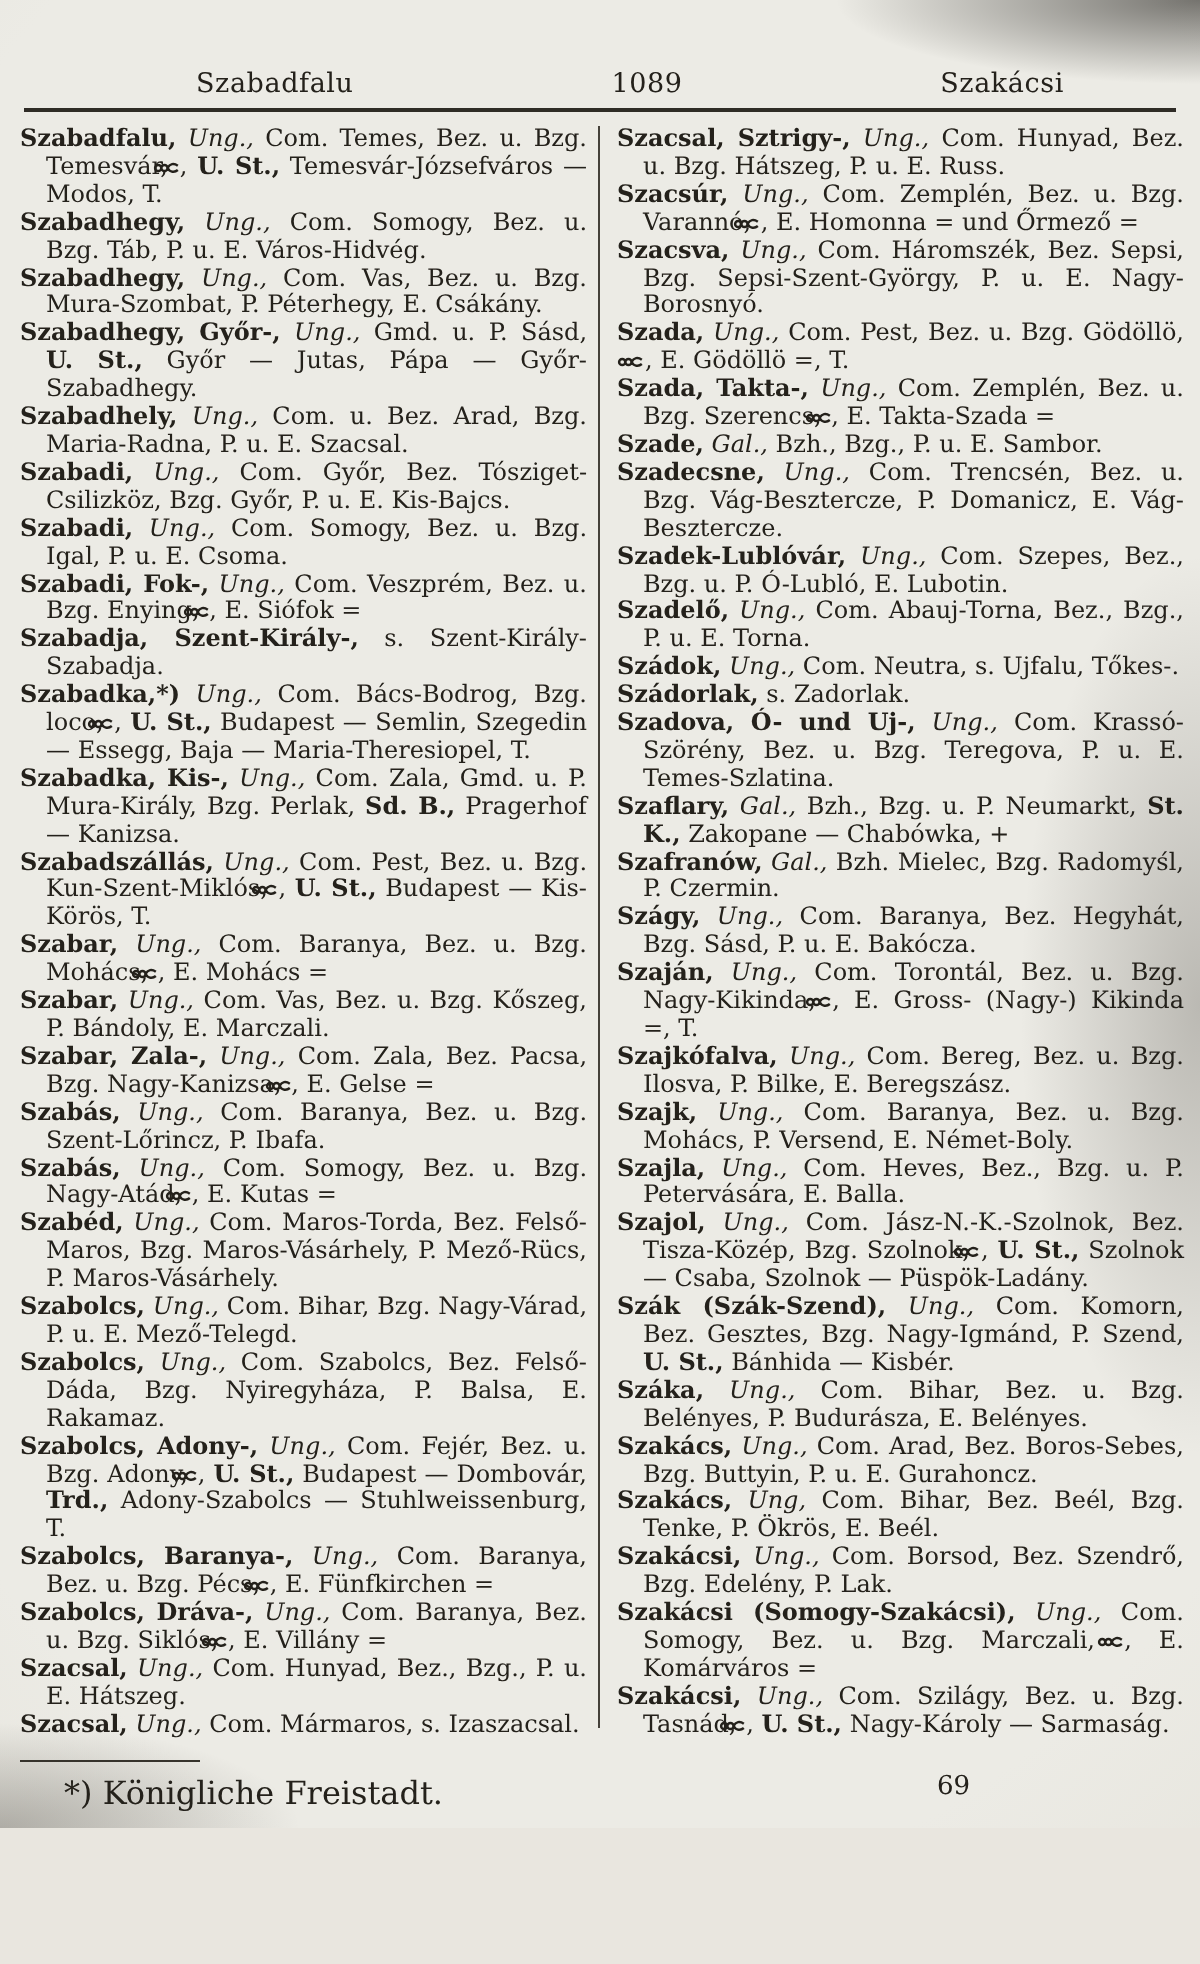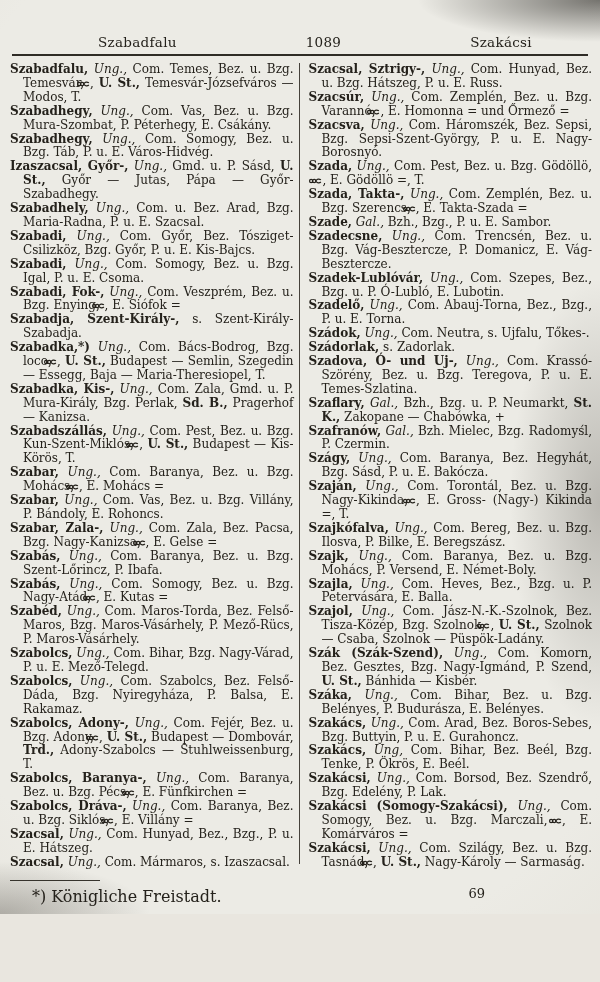--- a/index.html
+++ b/index.html
@@ -54,41 +54,41 @@
     <span>Szakácsi</span>
   </div>
   <div class="header-rule"></div>
 
   <div class="columns">
     <div class="col col-left">
       <div>
           <p class="entry"><span class="b">Szabadfalu,</span><span class="i"> Ung.,</span><span class="p"> Com. Temes, Bez. u. Bzg. Temesvár, </span><span class="horn"><svg viewBox="0 0 18 9" width="14" height="8" aria-hidden="true">
                 <path d="M2 4.5 a2 2 0 1 0 4 0 a2 2 0 1 0 -4 0 M6 4.5 a2 2 0 1 0 4 0 a2 2 0 1 0 -4 0 M10 4.5 C11.5 7.3 14.5 7.6 16.6 5.8 M10 4.5 C11.5 1.7 14 1.2 16.6 3" fill="none" stroke="#24211b" stroke-width="1.6"></path>
               </svg></span><span class="p">, </span><span class="b">U. St.,</span><span class="p"> Temesvár-Józsefváros — Modos, T.</span></p>
+          <p class="entry"><span class="b">Szabadhegy,</span><span class="i"> Ung.,</span><span class="p"> Com. Somogy, Bez. u. Bzg. Táb, P. u. E. Város-Hidvég.</span></p>
           <p class="entry"><span class="b">Szabadhegy,</span><span class="i"> Ung.,</span><span class="p"> Com. Vas, Bez. u. Bzg. Mura-Szombat, P. Péterhegy, E. Csákány.</span></p>
-          <p class="entry"><span class="b">Szabadhegy,</span><span class="i"> Ung.,</span><span class="p"> Com. Somogy, Bez. u. Bzg. Táb, P. u. E. Város-Hidvég.</span></p>
-          <p class="entry"><span class="b">Izaszacsal, Győr-,</span><span class="i"> Ung.,</span><span class="p"> Gmd. u. P. Sásd, </span><span class="b">U. St.,</span><span class="p"> Győr — Jutas, Pápa — Győr-Szabadhegy.</span></p>
+          <p class="entry"><span class="b">Szabadhegy, Győr-,</span><span class="i"> Ung.,</span><span class="p"> Gmd. u. P. Sásd, </span><span class="b">U. St.,</span><span class="p"> Győr — Jutas, Pápa — Győr-Szabadhegy.</span></p>
           <p class="entry"><span class="b">Szabadhely,</span><span class="i"> Ung.,</span><span class="p"> Com. u. Bez. Arad, Bzg. Maria-Radna, P. u. E. Szacsal.</span></p>
           <p class="entry"><span class="b">Szabadi,</span><span class="i"> Ung.,</span><span class="p"> Com. Győr, Bez. Tósziget-Csilizköz, Bzg. Győr, P. u. E. Kis-Bajcs.</span></p>
           <p class="entry"><span class="b">Szabadi,</span><span class="i"> Ung.,</span><span class="p"> Com. Somogy, Bez. u. Bzg. Igal, P. u. E. Csoma.</span></p>
           <p class="entry"><span class="b">Szabadi, Fok-,</span><span class="i"> Ung.,</span><span class="p"> Com. Veszprém, Bez. u. Bzg. Enying, </span><span class="horn"><svg viewBox="0 0 18 9" width="14" height="8" aria-hidden="true">
                 <path d="M2 4.5 a2 2 0 1 0 4 0 a2 2 0 1 0 -4 0 M6 4.5 a2 2 0 1 0 4 0 a2 2 0 1 0 -4 0 M10 4.5 C11.5 7.3 14.5 7.6 16.6 5.8 M10 4.5 C11.5 1.7 14 1.2 16.6 3" fill="none" stroke="#24211b" stroke-width="1.6"></path>
               </svg></span><span class="p">, E. Siófok =</span></p>
           <p class="entry"><span class="b">Szabadja, Szent-Király-,</span><span class="p"> s. Szent-Király-Szabadja.</span></p>
           <p class="entry"><span class="b">Szabadka,*)</span><span class="i"> Ung.,</span><span class="p"> Com. Bács-Bodrog, Bzg. loco, </span><span class="horn"><svg viewBox="0 0 18 9" width="14" height="8" aria-hidden="true">
                 <path d="M2 4.5 a2 2 0 1 0 4 0 a2 2 0 1 0 -4 0 M6 4.5 a2 2 0 1 0 4 0 a2 2 0 1 0 -4 0 M10 4.5 C11.5 7.3 14.5 7.6 16.6 5.8 M10 4.5 C11.5 1.7 14 1.2 16.6 3" fill="none" stroke="#24211b" stroke-width="1.6"></path>
               </svg></span><span class="p">, </span><span class="b">U. St.,</span><span class="p"> Budapest — Semlin, Szegedin — Essegg, Baja — Maria-Theresiopel, T.</span></p>
           <p class="entry"><span class="b">Szabadka, Kis-,</span><span class="i"> Ung.,</span><span class="p"> Com. Zala, Gmd. u. P. Mura-Király, Bzg. Perlak, </span><span class="b">Sd. B.,</span><span class="p"> Pragerhof — Kanizsa.</span></p>
           <p class="entry"><span class="b">Szabadszállás,</span><span class="i"> Ung.,</span><span class="p"> Com. Pest, Bez. u. Bzg. Kun-Szent-Miklós, </span><span class="horn"><svg viewBox="0 0 18 9" width="14" height="8" aria-hidden="true">
                 <path d="M2 4.5 a2 2 0 1 0 4 0 a2 2 0 1 0 -4 0 M6 4.5 a2 2 0 1 0 4 0 a2 2 0 1 0 -4 0 M10 4.5 C11.5 7.3 14.5 7.6 16.6 5.8 M10 4.5 C11.5 1.7 14 1.2 16.6 3" fill="none" stroke="#24211b" stroke-width="1.6"></path>
               </svg></span><span class="p">, </span><span class="b">U. St.,</span><span class="p"> Budapest — Kis-Körös, T.</span></p>
           <p class="entry"><span class="b">Szabar,</span><span class="i"> Ung.,</span><span class="p"> Com. Baranya, Bez. u. Bzg. Mohács, </span><span class="horn"><svg viewBox="0 0 18 9" width="14" height="8" aria-hidden="true">
                 <path d="M2 4.5 a2 2 0 1 0 4 0 a2 2 0 1 0 -4 0 M6 4.5 a2 2 0 1 0 4 0 a2 2 0 1 0 -4 0 M10 4.5 C11.5 7.3 14.5 7.6 16.6 5.8 M10 4.5 C11.5 1.7 14 1.2 16.6 3" fill="none" stroke="#24211b" stroke-width="1.6"></path>
               </svg></span><span class="p">, E. Mohács =</span></p>
-          <p class="entry"><span class="b">Szabar,</span><span class="i"> Ung.,</span><span class="p"> Com. Vas, Bez. u. Bzg. Villány, P. Bándoly, E. Rohoncs.</span></p>
+          <p class="entry"><span class="b">Szabar,</span><span class="i"> Ung.,</span><span class="p"> Com. Vas, Bez. u. Bzg. Kőszeg, P. Bándoly, E. Marczali.</span></p>
           <p class="entry"><span class="b">Szabar, Zala-,</span><span class="i"> Ung.,</span><span class="p"> Com. Zala, Bez. Pacsa, Bzg. Nagy-Kanizsa, </span><span class="horn"><svg viewBox="0 0 18 9" width="14" height="8" aria-hidden="true">
                 <path d="M2 4.5 a2 2 0 1 0 4 0 a2 2 0 1 0 -4 0 M6 4.5 a2 2 0 1 0 4 0 a2 2 0 1 0 -4 0 M10 4.5 C11.5 7.3 14.5 7.6 16.6 5.8 M10 4.5 C11.5 1.7 14 1.2 16.6 3" fill="none" stroke="#24211b" stroke-width="1.6"></path>
               </svg></span><span class="p">, E. Gelse =</span></p>
           <p class="entry"><span class="b">Szabás,</span><span class="i"> Ung.,</span><span class="p"> Com. Baranya, Bez. u. Bzg. Szent-Lőrincz, P. Ibafa.</span></p>
           <p class="entry"><span class="b">Szabás,</span><span class="i"> Ung.,</span><span class="p"> Com. Somogy, Bez. u. Bzg. Nagy-Atád, </span><span class="horn"><svg viewBox="0 0 18 9" width="14" height="8" aria-hidden="true">
                 <path d="M2 4.5 a2 2 0 1 0 4 0 a2 2 0 1 0 -4 0 M6 4.5 a2 2 0 1 0 4 0 a2 2 0 1 0 -4 0 M10 4.5 C11.5 7.3 14.5 7.6 16.6 5.8 M10 4.5 C11.5 1.7 14 1.2 16.6 3" fill="none" stroke="#24211b" stroke-width="1.6"></path>
               </svg></span><span class="p">, E. Kutas =</span></p>
           <p class="entry"><span class="b">Szabéd,</span><span class="i"> Ung.,</span><span class="p"> Com. Maros-Torda, Bez. Felső-Maros, Bzg. Maros-Vásárhely, P. Mező-Rücs, P. Maros-Vásárhely.</span></p>
           <p class="entry"><span class="b">Szabolcs,</span><span class="i"> Ung.,</span><span class="p"> Com. Bihar, Bzg. Nagy-Várad, P. u. E. Mező-Telegd.</span></p>
           <p class="entry"><span class="b">Szabolcs,</span><span class="i"> Ung.,</span><span class="p"> Com. Szabolcs, Bez. Felső-Dáda, Bzg. Nyiregyháza, P. Balsa, E. Rakamaz.</span></p>

